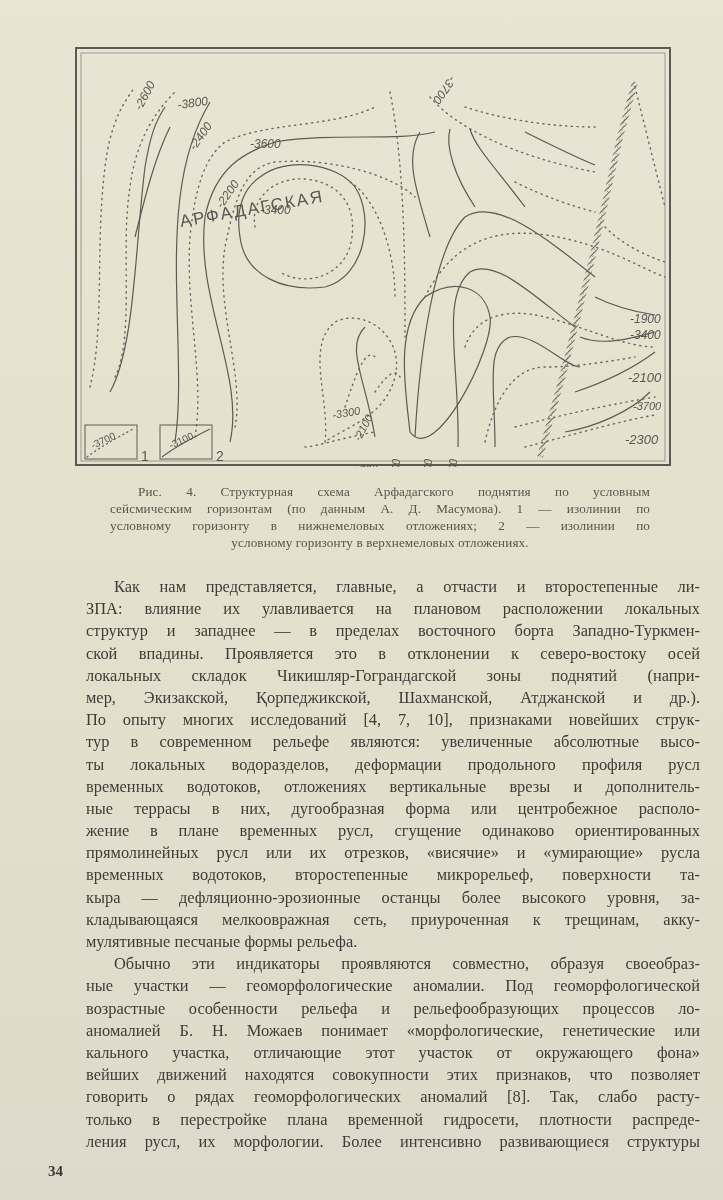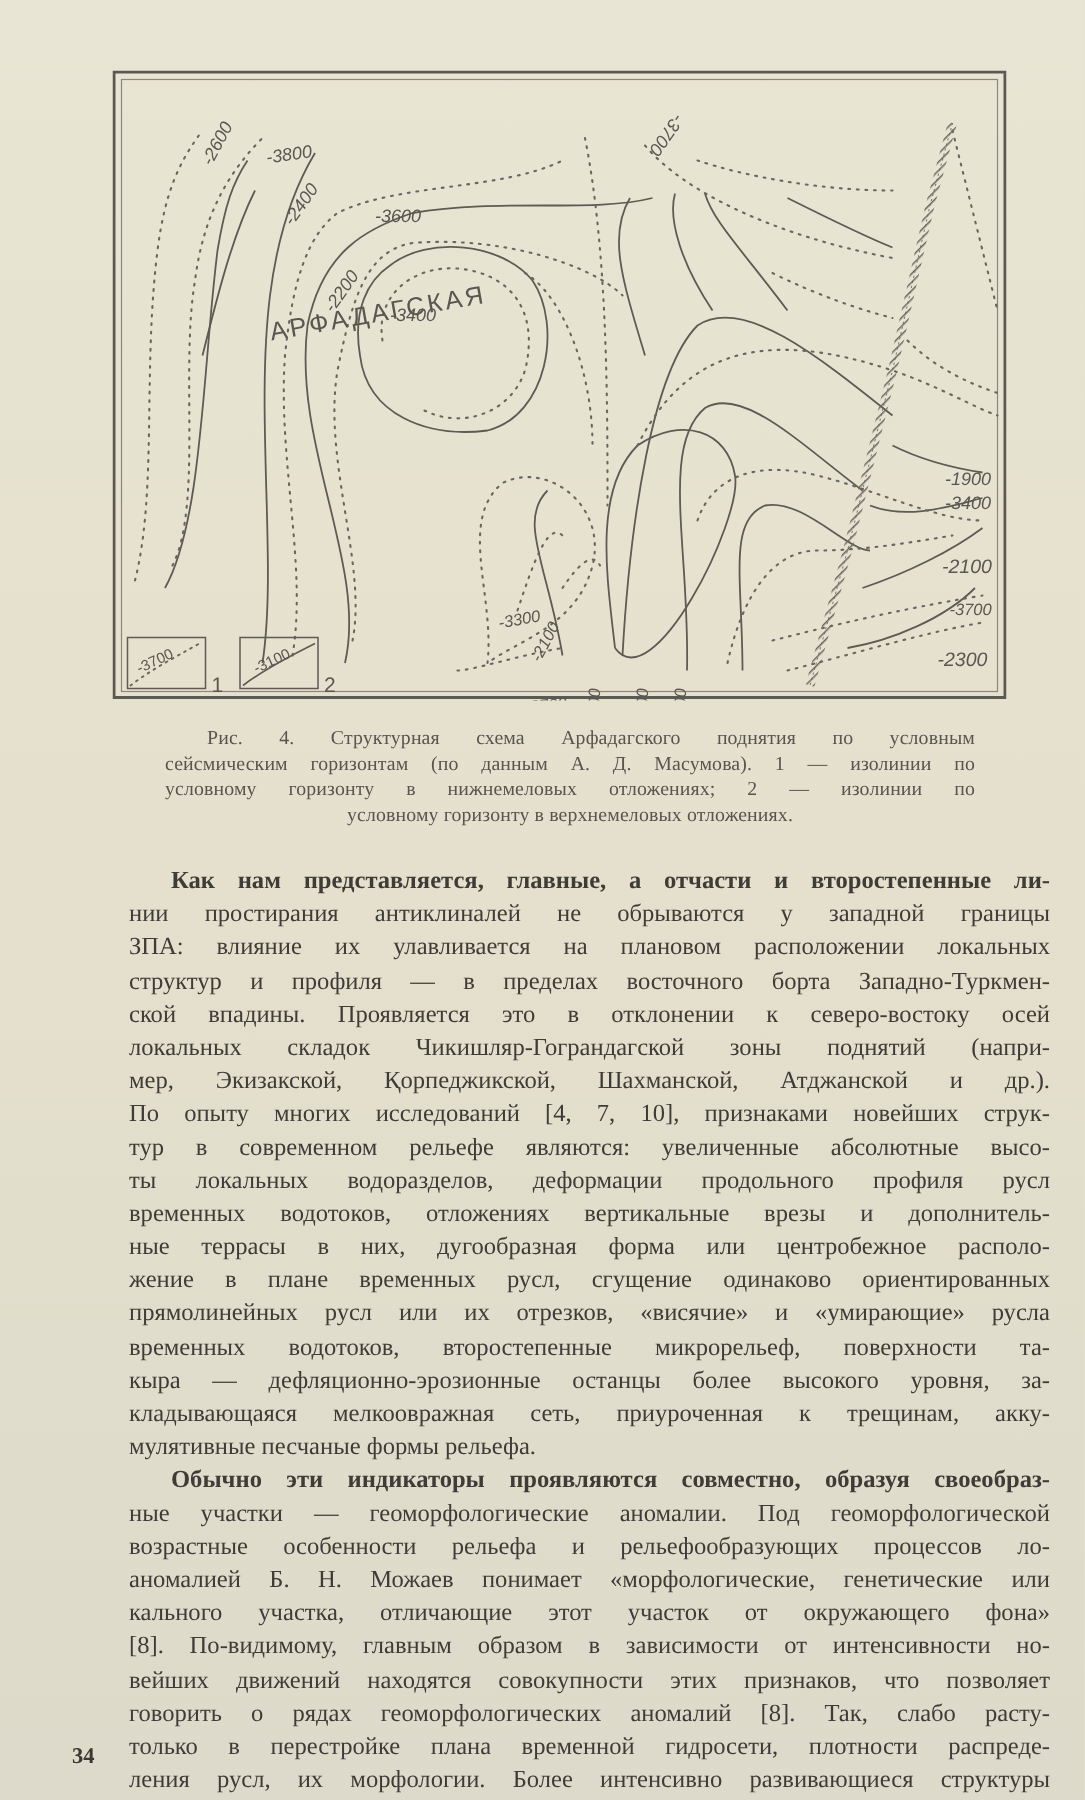--- a/index.html
+++ b/index.html
@@ -25,21 +25,21 @@
     letter-spacing: 0.1px;
   }
   .caption .cap-line { display: block; text-align: justify; text-align-last: justify; }
   .caption .cap-line.last { text-align-last: center; }
   .body-text {
     position: absolute; left: 86px; top: 576px; width: 614px;
     font-size: 16.4px; line-height: 22.2px; color: #3f3b36;
   }
   .line { display: block; white-space: nowrap; text-align: justify; text-align-last: justify; height: 22.2px; }
   .line.end { text-align-last: left; }
-  .line.indent { padding-left: 28px; font-weight: bold; }
+  .line.indent { padding-left: 28px; }
   .page-number {
     position: absolute; left: 48px; top: 1163px; font-size: 15px; font-weight: bold; color: #3a3733;
   }
 </style>
 </head>
 <body>
 
 <div class="page">
 
   <div class="figure">
@@ -139,43 +139,41 @@
 
   <div class="caption">
     <span class="cap-line" style="padding-left:28px;font-family:Liberation Serif, serif;">Рис. 4. Структурная схема Арфадагского поднятия по условным</span>
     <span class="cap-line">сейсмическим горизонтам (по данным А. Д. Масумова). 1 — изолинии по</span>
     <span class="cap-line">условному горизонту в нижнемеловых отложениях; 2 — изолинии по</span>
     <span class="cap-line last">условному горизонту в верхнемеловых отложениях.</span>
   </div>
 
   <div class="body-text">
     <span class="line indent">Как нам представляется, главные, а отчасти и второстепенные ли-</span>
-    <span class="line">нии простирания антиклиналей не обрываются у западной границы</span>
     <span class="line">ЗПА: влияние их улавливается на плановом расположении локальных</span>
-    <span class="line">структур и профиля — в пределах восточного борта Западно-Туркмен-</span>
+    <span class="line">структур и западнее — в пределах восточного борта Западно-Туркмен-</span>
     <span class="line">ской впадины. Проявляется это в отклонении к северо-востоку осей</span>
     <span class="line">локальных складок Чикишляр-Гограндагской зоны поднятий (напри-</span>
     <span class="line">мер, Экизакской, Қорпеджикской, Шахманской, Атджанской и др.).</span>
     <span class="line">По опыту многих исследований [4, 7, 10], признаками новейших струк-</span>
     <span class="line">тур в современном рельефе являются: увеличенные абсолютные высо-</span>
     <span class="line">ты локальных водоразделов, деформации продольного профиля русл</span>
     <span class="line">временных водотоков, отложениях вертикальные врезы и дополнитель-</span>
     <span class="line">ные террасы в них, дугообразная форма или центробежное располо-</span>
     <span class="line">жение в плане временных русл, сгущение одинаково ориентированных</span>
     <span class="line">прямолинейных русл или их отрезков, «висячие» и «умирающие» русла</span>
     <span class="line">временных водотоков, второстепенные микрорельеф, поверхности та-</span>
     <span class="line">кыра — дефляционно-эрозионные останцы более высокого уровня, за-</span>
     <span class="line">кладывающаяся мелкоовражная сеть, приуроченная к трещинам, акку-</span>
     <span class="line end">мулятивные песчаные формы рельефа.</span>
     <span class="line indent">Обычно эти индикаторы проявляются совместно, образуя своеобраз-</span>
     <span class="line">ные участки — геоморфологические аномалии. Под геоморфологической</span>
     <span class="line">возрастные особенности рельефа и рельефообразующих процессов ло-</span>
     <span class="line">аномалией Б. Н. Можаев понимает «морфологические, генетические или</span>
     <span class="line">кального участка, отличающие этот участок от окружающего фона»</span>
-    <span class="line">[8]. По-видимому, главным образом в зависимости от интенсивности но-</span>
     <span class="line">вейших движений находятся совокупности этих признаков, что позволяет</span>
     <span class="line">говорить о рядах геоморфологических аномалий [8]. Так, слабо расту-</span>
     <span class="line">только в перестройке плана временной гидросети, плотности распреде-</span>
     <span class="line">ления русл, их морфологии. Более интенсивно развивающиеся структуры</span>
   </div>
 
   <div class="page-number">34</div>
 </div>
 
 </body></html>

